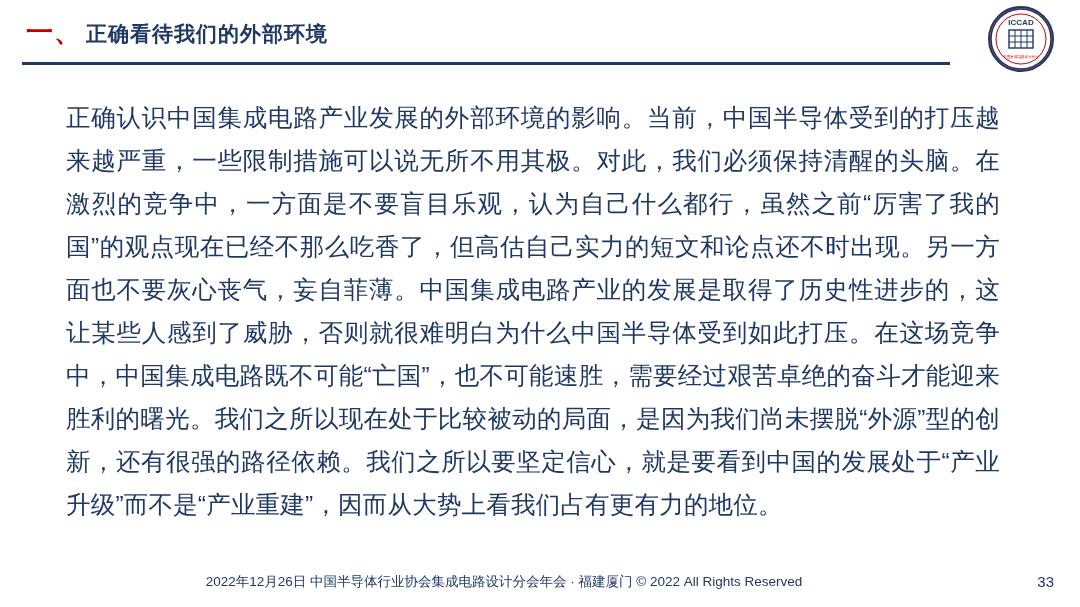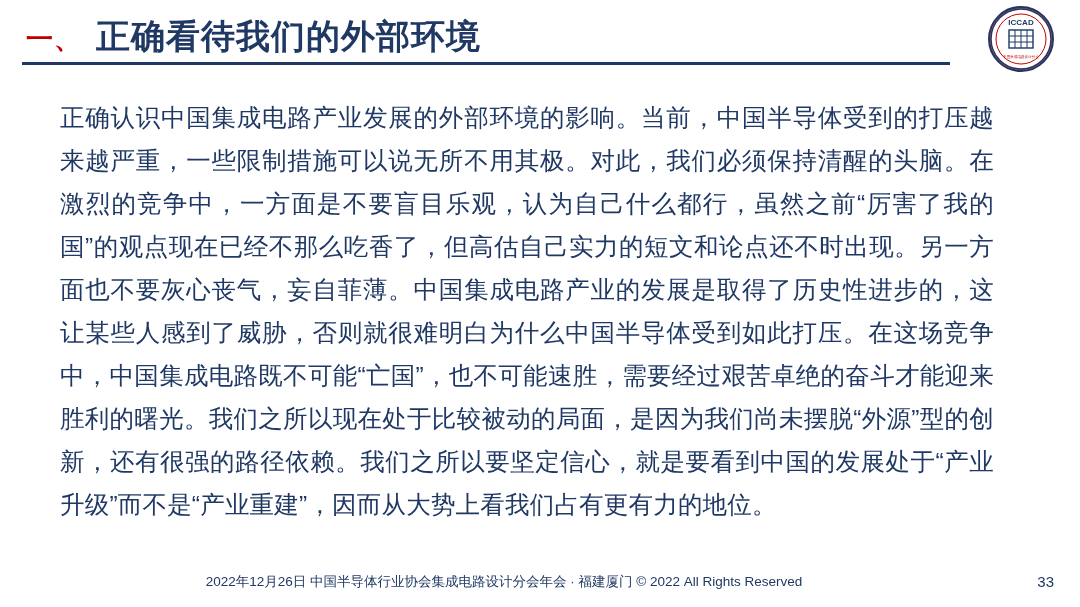--- a/index.html
+++ b/index.html
@@ -39,24 +39,24 @@
   }
   .title-num {
     color: #C00000;
     font-size: 27px;
     font-weight: bold;
     font-family: "Liberation Sans", sans-serif;
     letter-spacing: 1px;
   }
   .title-text {
     color: #1F3864;
-    font-size: 34px;
+    font-size: 21px;
     font-weight: bold;
     font-family: "Liberation Sans", sans-serif;
-    margin-left: 14px;
+    margin-left: 4px;
     letter-spacing: 1px;
   }
   .title-rule {
     position: absolute;
     left: 22px;
     top: 62px;
     width: 928px;
     height: 3px;
     background: #1F3864;
   }
@@ -72,21 +72,21 @@
     background: #ef4444;
     border: 2px solid #1F3864;
     box-sizing: border-box;
     overflow: hidden;
   }
   .logo svg { display: block; }
 
   
   .body-text {
     position: absolute;
-    left: 60px;
+    left: 66px;
     top: 96px;
     width: 934px;
     color: #1F3864;
     font-size: 24.5px;
     line-height: 43px;
     font-family: "Liberation Sans", sans-serif;
     text-align: justify;
     text-justify: inter-ideograph;
     letter-spacing: 0.2px;
   }

